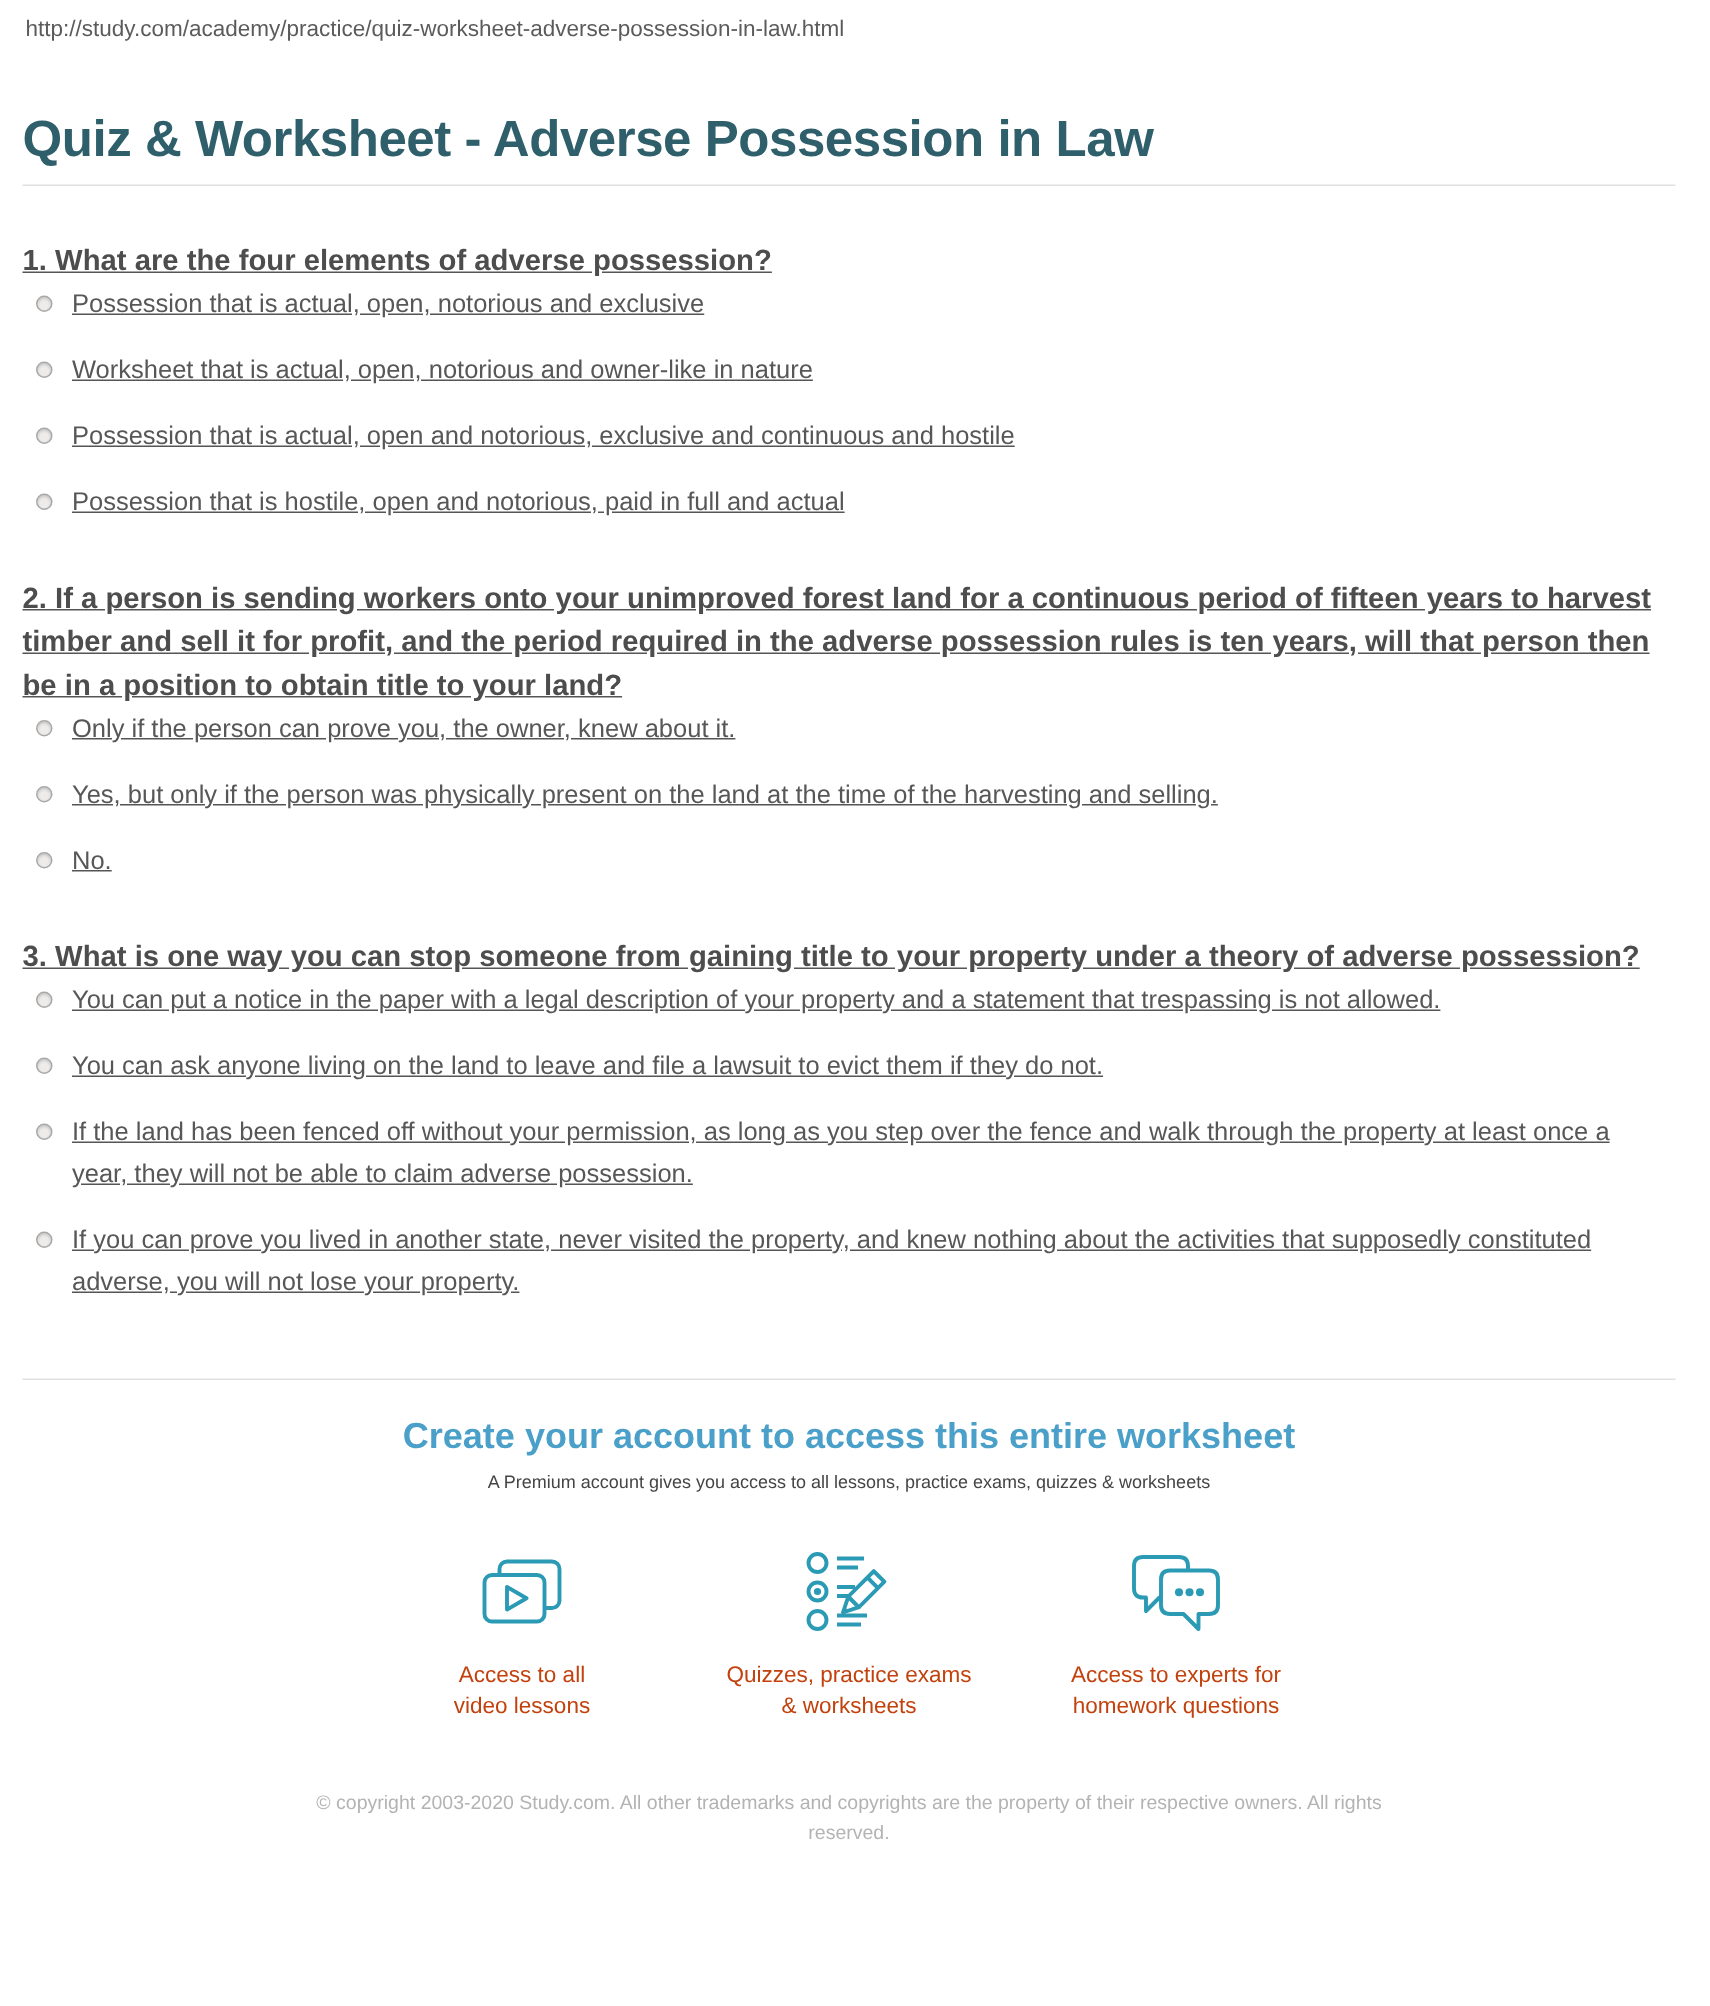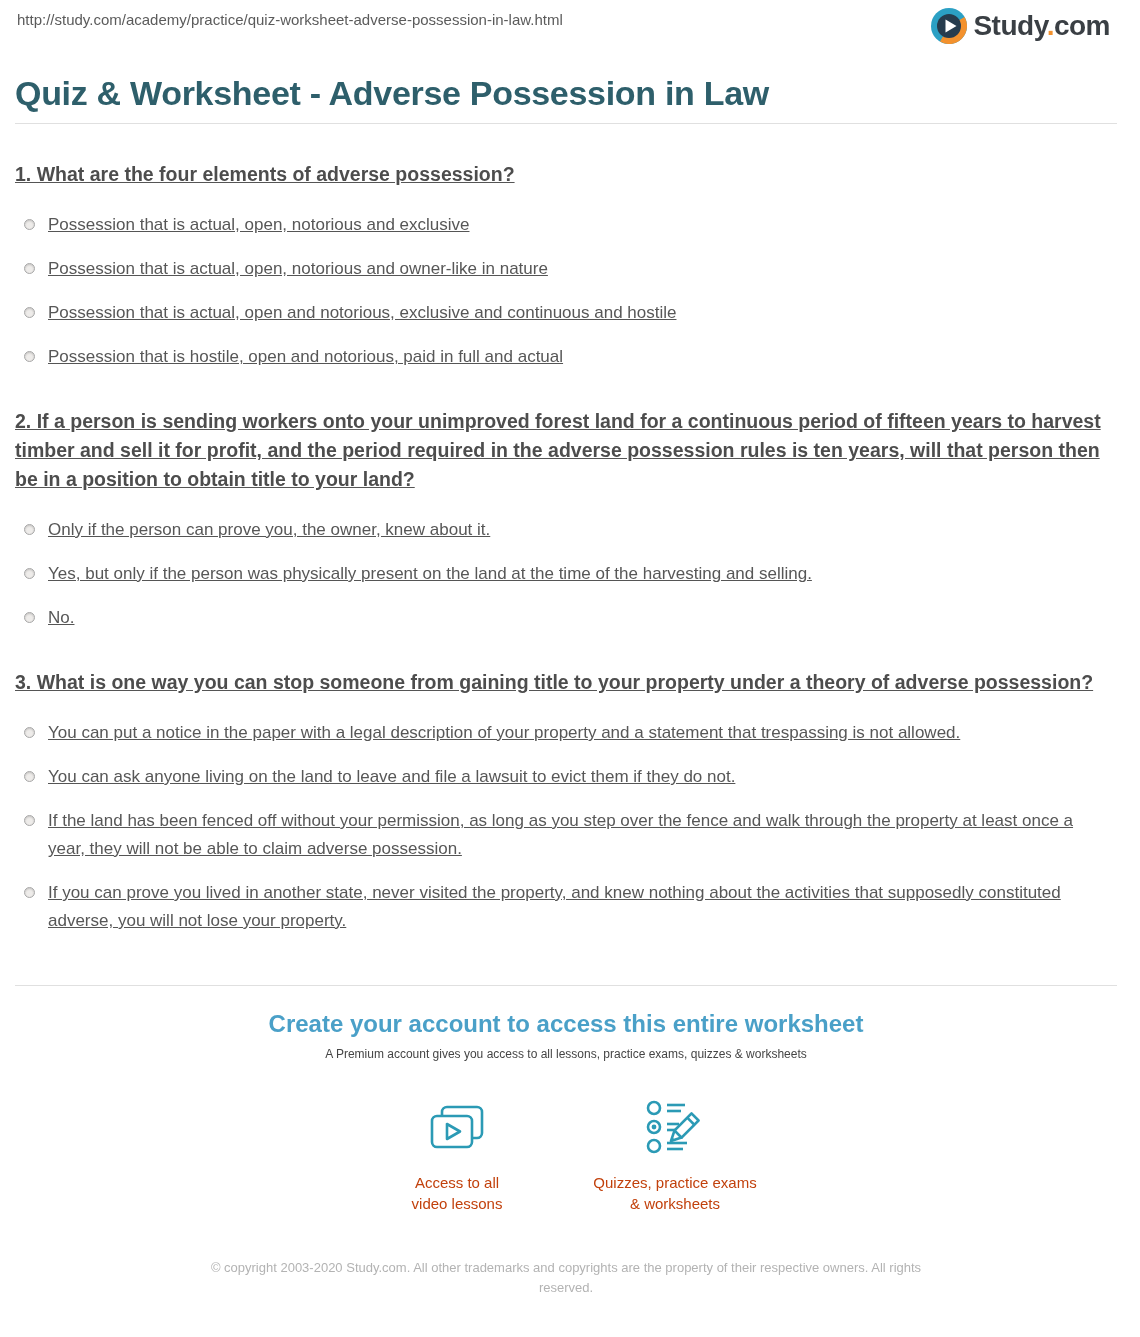--- a/index.html
+++ b/index.html
@@ -24,21 +24,21 @@
 
   
   h1{margin:22px 15px 0;font-size:34px;line-height:42px;font-weight:700;color:var(--title-teal);letter-spacing:-0.3px;}
   hr{border:none;border-top:1px solid #e0e0e0;margin:0 15px;}
   .title-divider{margin-top:9px;}
 
   
   .questions{margin:0 15px;}
   .question{margin-top:36px;text-decoration:underline;}
   .prompt{font-size:19.5px;line-height:29px;font-weight:700;color:#4d4d4d;}
-  .options{margin-top:22px;padding-left:9px;}
+  .options{padding-left:9px;}
   .option{display:flex;align-items:flex-start;margin-bottom:16px;cursor:pointer;}
   .radio{flex:none;width:11px;height:11px;border:1px solid #a8a8a8;border-radius:50%;
          background:#eeecea;box-shadow:inset 0 1px 2px rgba(0,0,0,.18);margin:8px 13px 0 0;}
   .option-text{font-size:17px;line-height:28px;color:#575757;padding-right:10px;}
 
   
   .section-divider{margin-top:50px;}
   .cta{text-align:center;padding-top:24px;}
   .cta h2{font-size:24px;font-weight:700;color:var(--cta-blue);}
   .cta-sub{margin-top:9px;font-size:12px;color:#454545;}
@@ -56,48 +56,37 @@
   .ring-orange{fill:var(--logo-orange);}
   .ring-core{fill:#263c4e;}
 </style>
 </head>
 <body>
 
 <div class="page">
 
   <header>
     <div class="url">http://study.com/academy/practice/quiz-worksheet-adverse-possession-in-law.html</div>
-    <div class="logo">
-      <span>
-        <svg width="36" height="36" viewBox="0 0 36 36">
-          <circle class="ring-teal" cx="18" cy="18" r="18"></circle>
-          <path class="ring-orange" d="M18,18 L33.6,9 A18,18 0 0 1 9,33.6 Z"></path>
-          <circle class="ring-core" cx="18" cy="18" r="12"></circle>
-          <polygon points="14.5,11.5 14.5,24.5 25.5,18" fill="#ffffff"></polygon>
-        </svg>
-      </span>
-      <span class="logo-text"><span>Study</span><span class="logo-dot">.</span><span>com</span></span>
-    </div>
   </header>
 
   <h1>Quiz &amp; Worksheet - Adverse Possession in Law</h1>
   <hr class="title-divider">
 
   <main class="questions" id="questions">
   <div class="question">
     <h3 class="prompt">1. What are the four elements of adverse possession?</h3>
     <div class="options">
   <div class="option">
     <span class="radio"></span>
     <span class="option-text">Possession that is actual, open, notorious and exclusive</span>
   </div>
 
   <div class="option">
     <span class="radio"></span>
-    <span class="option-text">Possession that is actual, open, notorious and owner-like in nature</span>
+    <span class="option-text">Worksheet that is actual, open, notorious and owner-like in nature</span>
   </div>
 
   <div class="option">
     <span class="radio"></span>
     <span class="option-text">Possession that is actual, open and notorious, exclusive and continuous and hostile</span>
   </div>
 
   <div class="option">
     <span class="radio"></span>
     <span class="option-text">Possession that is hostile, open and notorious, paid in full and actual</span>
@@ -194,20 +183,35 @@
               <line x1="28" y1="-5" x2="28" y2="5"></line>
             </g>
           </svg>
         </div>
         <div class="feature-label">
           <div>Quizzes, practice exams</div>
           <div>&amp; worksheets</div>
         </div>
       </div>
 
+      <div class="feature">
+        <div class="icon">
+          <svg width="64" height="58" viewBox="0 0 64 58" fill="none" stroke="currentColor" stroke-width="2.6" stroke-linejoin="round">
+            <path d="M10,3 H34 Q40,3 40,9 V24 Q40,30 34,30 H21 L12,39 V30 H10 Q4,30 4,24 V9 Q4,3 10,3 Z"></path>
+            <path d="M28,12 H54 Q60,12 60,18 V35 Q60,41 54,41 H47 V51 L37,41 H28 Q22,41 22,35 V18 Q22,12 28,12 Z" fill="#ffffff"></path>
+            <circle cx="34" cy="26.5" r="2.7" fill="currentColor" stroke="none"></circle>
+            <circle cx="41" cy="26.5" r="2.7" fill="currentColor" stroke="none"></circle>
+            <circle cx="48" cy="26.5" r="2.7" fill="currentColor" stroke="none"></circle>
+          </svg>
+        </div>
+        <div class="feature-label">
+          <div>Access to experts for</div>
+          <div>homework questions</div>
+        </div>
+      </div>
 
     </div>
   </section>
 
   <footer>
     <p class="copyright">© copyright 2003-2020 Study.com. All other trademarks and copyrights are the property of their respective owners. All rights reserved.</p>
   </footer>
 
 </div>
 

